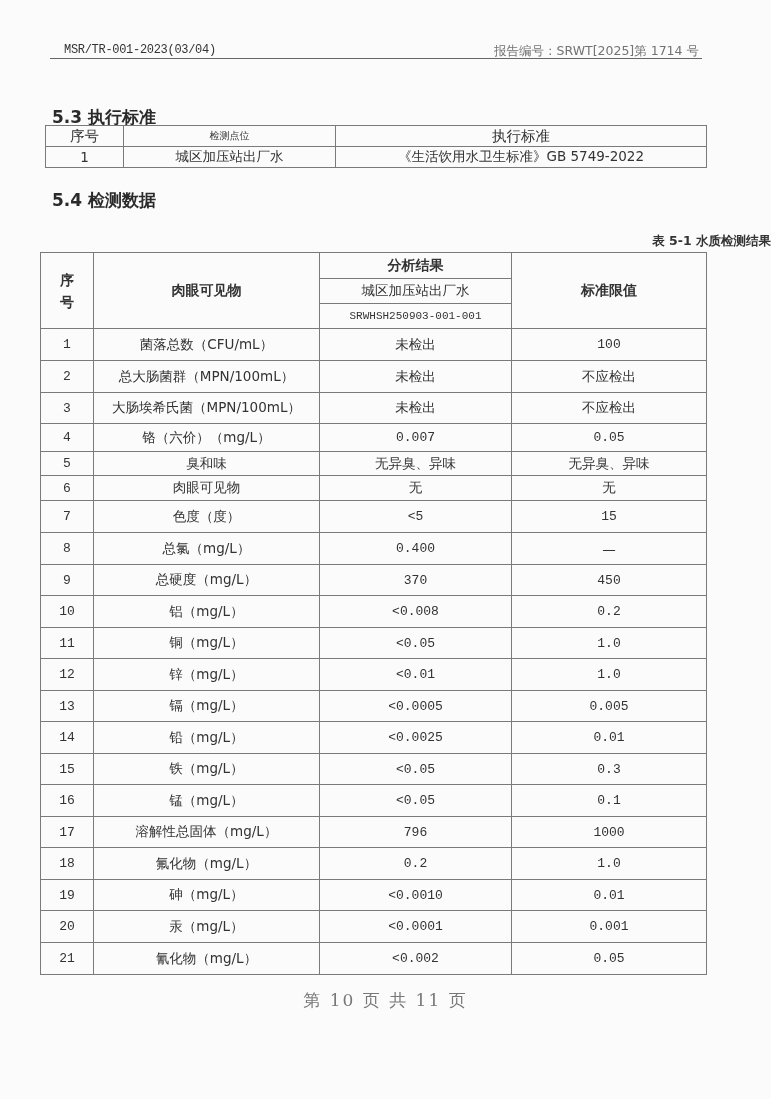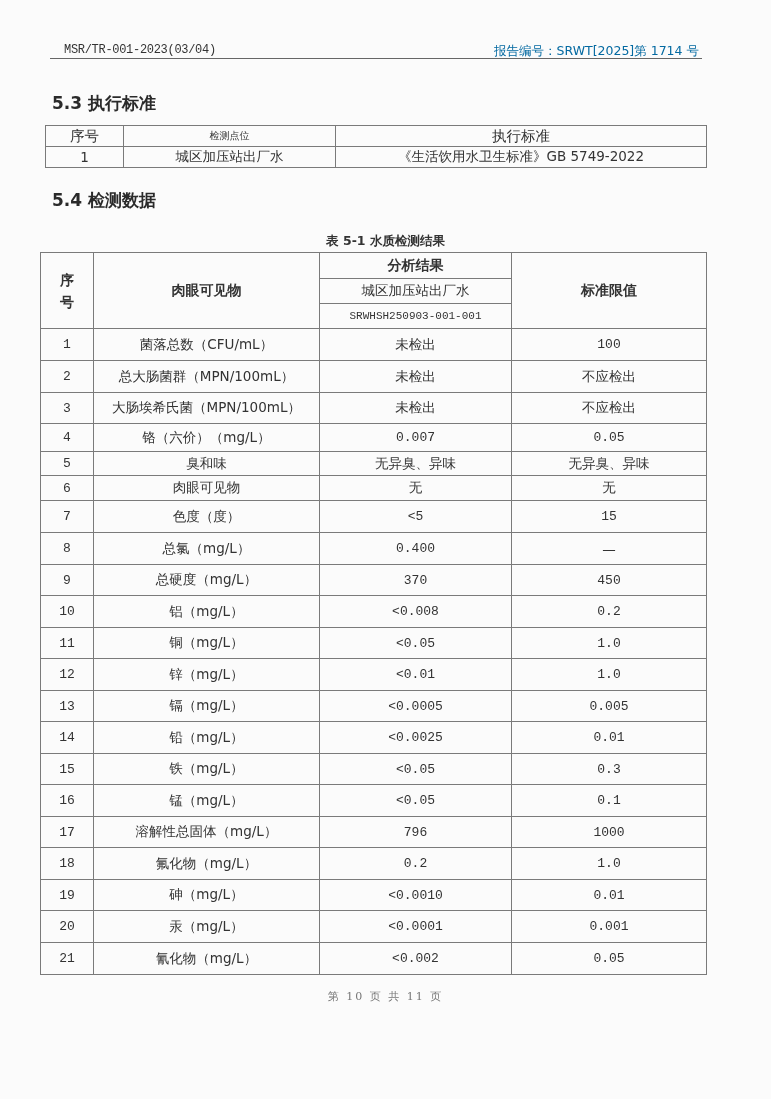--- a/index.html
+++ b/index.html
@@ -9,57 +9,57 @@
     font-family: "DejaVu Serif", "Liberation Serif", serif;
     color: #2b2b2b;
   }
   .hdr-left {
     position: absolute; left: 64px; top: 43px;
     font-family: "Liberation Mono", "DejaVu Sans Mono", monospace;
     font-size: 12px; letter-spacing: -0.3px; color: #333;
   }
   .hdr-right {
     position: absolute; right: 72px; top: 43px;
-    font-size: 12.5px; color: #0369a1; font-family: "DejaVu Sans", sans-serif;
+    font-size: 12.5px; color: #737373; font-family: "DejaVu Sans", sans-serif;
   }
   .hdr-line {
     position: absolute; left: 50px; top: 58px; width: 652px; height: 0;
     border-top: 1px solid #666;
   }
   .sec-title {
     position: absolute; left: 52px; font-size: 17px; font-weight: bold;
     font-family: "DejaVu Sans", sans-serif; color: #2a2a2a;
   }
   table { border-collapse: collapse; position: absolute; }
   td {
     border: 1px solid #7a7a7a; text-align: center; padding: 0;
     font-size: 13.5px; color: #333; font-family: "DejaVu Sans", sans-serif;
   }
   td.mono { font-family: "Liberation Mono", "DejaVu Sans Mono", monospace; font-size: 13px; }
   .std-table { left: 45px; top: 125px; width: 662px; }
   .std-table td { height: 20px; }
   .caption {
-    position: absolute; left: 0; width: 771px; top: 233px; text-align: center;
+    position: absolute; left: 0; width: 771px; top: 233px; text-align: right;
     font-size: 12.5px; font-weight: bold; font-family: "DejaVu Sans", sans-serif; color: #333;
   }
   .data-table { left: 40px; top: 252px; width: 667px; }
   .data-table td.hdr { font-weight: bold; font-size: 14px; }
   .footer {
     position: absolute; left: 0; width: 771px; top: 989px; text-align: center;
-    font-size: 11px; color: #777; letter-spacing: 2px;
+    font-size: 17px; color: #777; letter-spacing: 2px;
   }
 </style>
 </head>
 <body>
 
 <div class="hdr-left">MSR/TR-001-2023(03/04)</div>
 <div class="hdr-right">报告编号：SRWT[2025]第 1714 号</div>
 <div class="hdr-line"></div>
 
-<div class="sec-title" style="top:92px;">5.3 执行标准</div>
+<div class="sec-title" style="top:106px;">5.3 执行标准</div>
 
 <table class="std-table">
   <colgroup>
       <col style="width:78px">
       <col style="width:212px">
       <col>
     </colgroup>
   <tbody>
       <tr>
     <td style="font-size:14.5px">序号</td>

